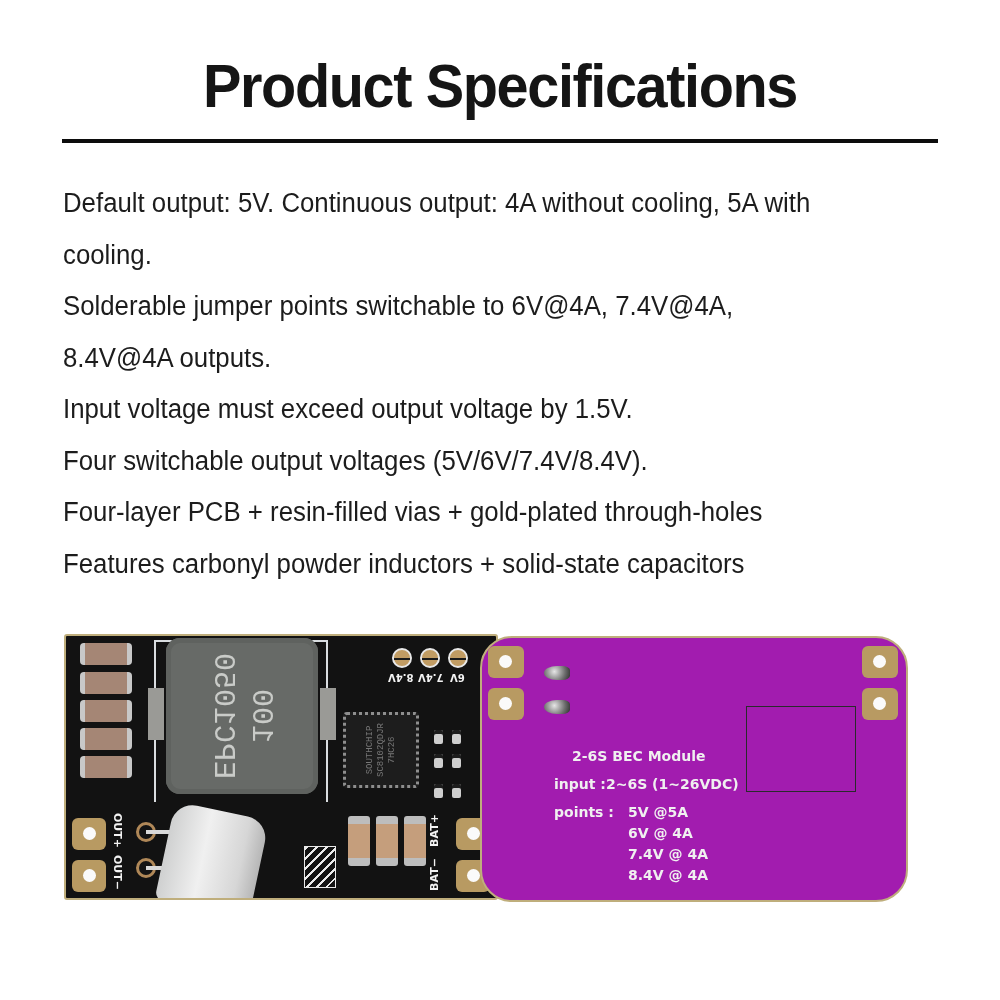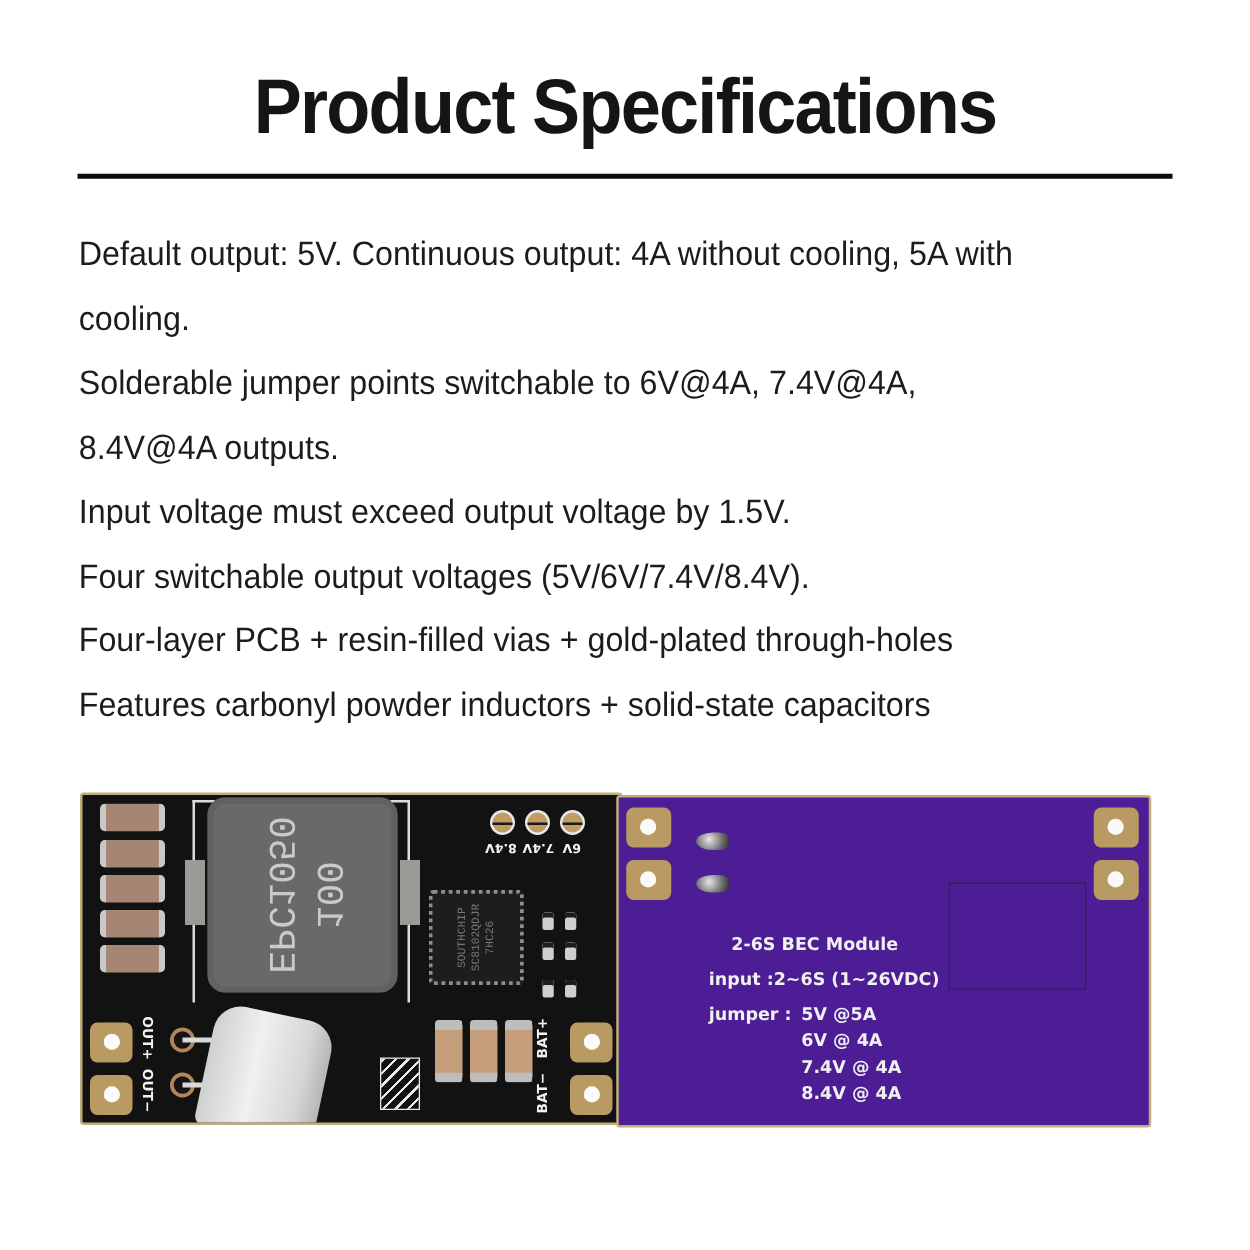--- a/index.html
+++ b/index.html
@@ -5,21 +5,21 @@
   html, body { margin:0; padding:0; }
   body { width:1000px; height:1000px; background:#ffffff; position:relative; overflow:hidden; font-family:"Liberation Sans", sans-serif; color:#1a1a1a; }
   .title { position:absolute; left:0; top:46px; width:1000px; text-align:center; font-family:"Liberation Sans", sans-serif; font-weight:700; font-size:62px; letter-spacing:-1.5px; color:#151515; transform:scaleX(0.93); transform-origin:center; line-height:80px; }
   .rule { position:absolute; left:62px; top:139px; width:876px; height:4px; background:#0c0c0c; }
   .specs { position:absolute; left:63px; top:178px; width:880px; }
   .spec { font-size:27px; line-height:51.5px; color:#1c1c1c; white-space:nowrap; transform:scaleX(0.955); transform-origin:left; }
 
   
   .board { position:absolute; background:#121212; border:2px solid #bfae7c; border-radius:3px; overflow:hidden; }
   .front { left:64px; top:634px; width:430px; height:262px; }
-  .back { left:493px; top:636px; width:424px; height:262px; background:#4c1d95; }
+  .back { left:480px; top:636px; width:424px; height:262px; background:#a21caf;border-radius:32px; }
   .pad { position:absolute; width:34px; height:32px; background:#b89a62; border-radius:6px; }
   .pad::after { content:""; position:absolute; left:11px; top:9px; width:13px; height:13px; border-radius:50%; background:#fafafa; }
   .cap { position:absolute; width:52px; height:22px; background:#a58675; border-radius:4px; border-left:5px solid #c8c8c8; border-right:5px solid #c8c8c8; box-sizing:border-box; }
   .inductor { position:absolute; left:100px; top:2px; width:152px; height:156px; background:#676a67; border-radius:14px; box-shadow:inset 0 0 0 5px #5f625f; }
   .ind-text { position:absolute; left:0; top:0; width:100%; height:100%; display:flex; flex-direction:column; align-items:center; justify-content:center; color:#c9cbc8; font-family:"Liberation Mono", monospace; font-size:30px; transform:rotate(90deg) scaleX(-1); line-height:38px; }
   .tab { position:absolute; width:16px; height:52px; background:#9a9a96; }
   .chip { position:absolute; left:277px; top:76px; width:76px; height:76px; background:#1d1d1d; border-radius:4px; border:3px dotted #8e8e8e; box-sizing:border-box; }
   .chip-text { position:absolute; left:0; top:0; width:100%; height:100%; color:#777; font-family:"Liberation Mono", monospace; font-size:9px; display:flex; flex-direction:column; align-items:center; justify-content:center; transform:rotate(-90deg); line-height:11px; }
   .smd { position:absolute; width:9px; height:14px; background:#cfcfcf; border-radius:2px; box-shadow: inset 0 4px 0 #1d1d1d; }
   .jumper { position:absolute; width:20px; height:20px; border-radius:50%; background:#c19c63; border:2px solid #e8e8e8; box-sizing:border-box; }
@@ -119,18 +119,18 @@
   <div class="pad" style="left:6px;top:8px;width:36px;"></div>
   <div class="pad" style="left:6px;top:50px;width:36px;"></div>
   <div class="pad" style="left:380px;top:8px;width:36px;"></div>
   <div class="pad" style="left:380px;top:50px;width:36px;"></div>
   <div class="solder" style="left:62px;top:28px;"></div>
   <div class="solder" style="left:62px;top:62px;"></div>
   <div class="gnd-zone" style="left:264px;top:68px;width:108px;height:84px;"></div>
 
   <div class="silkback" style="left:90px;top:108px;">2-6S BEC Module</div>
   <div class="silkback" style="left:72px;top:136px;">input :2~6S (1~26VDC)</div>
-  <div class="silkback" style="left:72px;top:164px;">jumper :</div>
+  <div class="silkback" style="left:72px;top:164px;">points :</div>
   <div class="silkback" style="left:146px;top:164px;">5V @5A</div>
   <div class="silkback" style="left:146px;top:185px;">6V @ 4A</div>
   <div class="silkback" style="left:146px;top:206px;">7.4V @ 4A</div>
   <div class="silkback" style="left:146px;top:227px;">8.4V @ 4A</div>
 </div>
 
 </body></html>

